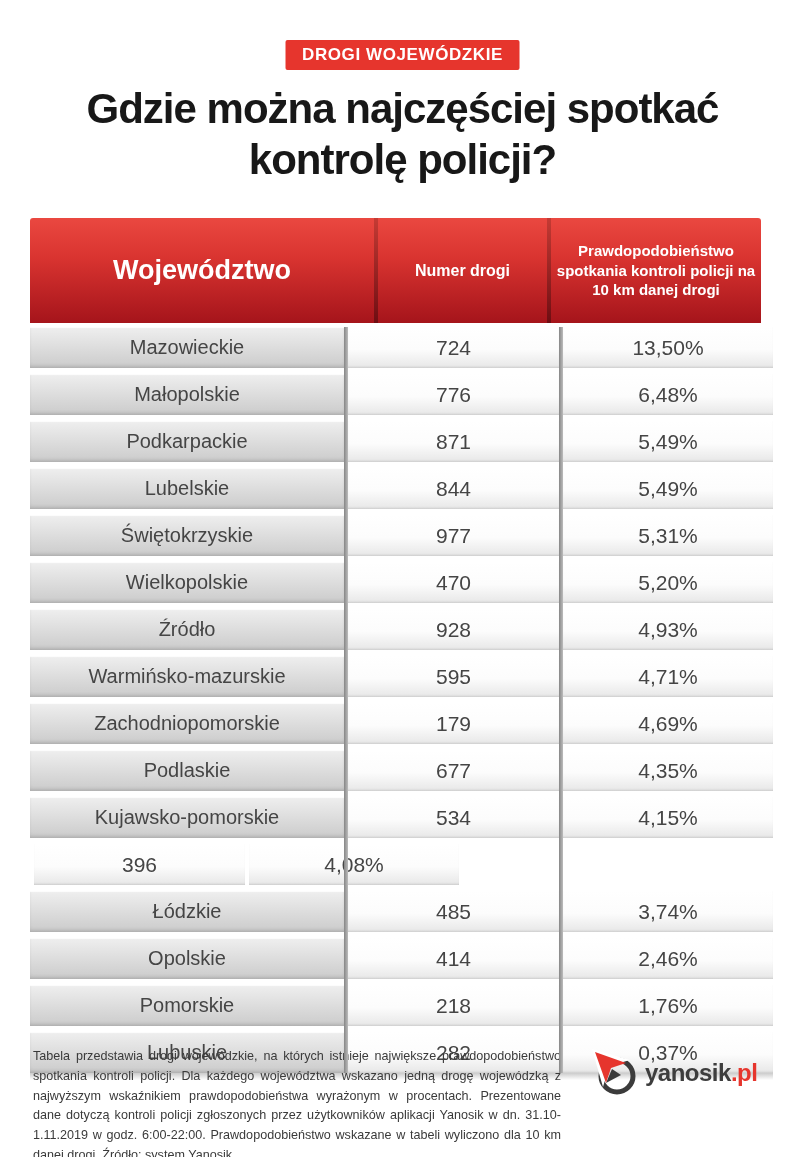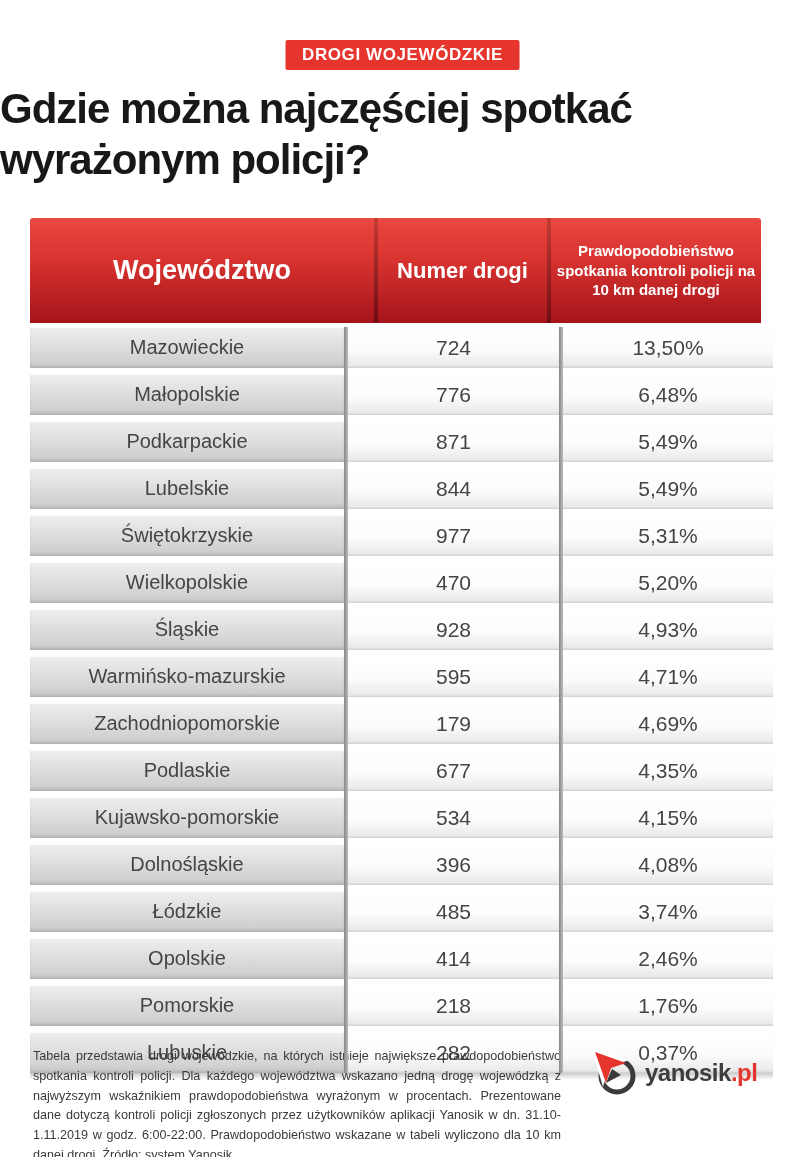--- a/index.html
+++ b/index.html
@@ -8,35 +8,35 @@
     font-family:"Liberation Sans", sans-serif;overflow:hidden;
   }
   
   .badge{
     position:absolute;top:40px;left:50%;transform:translateX(-50%);
     background:#e6352d;color:#ffffff;font-weight:bold;font-size:17px;
     letter-spacing:0.6px;height:30px;line-height:30px;padding:0 17px;
     border-radius:2px;white-space:nowrap;
   }
   .title{
-    position:absolute;top:84px;left:0;right:0;text-align:left;
+    position:absolute;top:84px;left:0;right:0;text-align:center;
     font-weight:bold;color:#181818;font-size:42px;line-height:1.21;
     letter-spacing:-1px;
   }
   .title span{display:block;}
   
   .table{position:absolute;left:30px;top:218px;width:743px;}
   .thead{display:flex;height:105px;}
   .th{
     display:flex;align-items:center;justify-content:center;text-align:center;
     color:#ffffff;font-weight:bold;
     background:linear-gradient(180deg,#ea4840 0%,#d93430 38%,#a5141b 100%);
   }
   .th1{width:344px;font-size:27px;border-top-left-radius:3px;}
-  .th2{width:169px;font-size:22px;}
+  .th2{width:169px;font-size:16px;}
   .th3{width:210px;font-size:15px;line-height:1.32;padding:0 5px;box-sizing:border-box;border-top-right-radius:3px;}
   .hdiv{width:4px;background:linear-gradient(180deg,#c53b34 0%,#6e0d12 100%);}
   .tbody{position:relative;margin-top:4px;}
   .vdiv{position:absolute;top:0;bottom:0;width:4px;z-index:2;
     background:linear-gradient(90deg,#868686,#bcbcbc);}
   .vdiv1{left:314px;}
   .vdiv2{left:529px;}
   .trow{display:flex;height:41px;margin-bottom:6px;position:relative;}
   .trow:last-child{margin-bottom:0;}
   .td{display:flex;align-items:center;justify-content:center;color:#454545;}
@@ -65,21 +65,21 @@
   .logo-text{font-size:24px;font-weight:bold;color:#3d3d3d;letter-spacing:-0.5px;white-space:nowrap;}
   .logo-tld{color:#e6352d;}
 </style>
 </head>
 <body>
 
 <div class="badge">DROGI WOJEWÓDZKIE</div>
 
 <h1 class="title" style="margin:0;">
   <span>Gdzie można najczęściej spotkać</span>
-  <span>wyrażonym policji?</span>
+  <span>kontrolę policji?</span>
 </h1>
 
 <div class="table">
   <div class="thead">
     <div class="th th1">Województwo</div>
     <div class="hdiv"></div>
     <div class="th th2">Numer drogi</div>
     <div class="hdiv"></div>
     <div class="th th3">Prawdopodobieństwo spotkania kontroli policji na 10 km danej drogi</div>
   </div>
@@ -122,21 +122,21 @@
         <div class="td td3">5,31%</div>
       </div>
       <div class="trow">
         <div class="td td1">Wielkopolskie</div>
         <div class="spacer"></div>
         <div class="td td2">470</div>
         <div class="spacer"></div>
         <div class="td td3">5,20%</div>
       </div>
       <div class="trow">
-        <div class="td td1">Śląskie</div>
+        <div class="td td1">Źródło</div>
         <div class="spacer"></div>
         <div class="td td2">928</div>
         <div class="spacer"></div>
         <div class="td td3">4,93%</div>
       </div>
       <div class="trow">
         <div class="td td1">Warmińsko-mazurskie</div>
         <div class="spacer"></div>
         <div class="td td2">595</div>
         <div class="spacer"></div>
@@ -157,21 +157,20 @@
         <div class="td td3">4,35%</div>
       </div>
       <div class="trow">
         <div class="td td1">Kujawsko-pomorskie</div>
         <div class="spacer"></div>
         <div class="td td2">534</div>
         <div class="spacer"></div>
         <div class="td td3">4,15%</div>
       </div>
       <div class="trow">
-        <div class="td td1">Dolnośląskie</div>
         <div class="spacer"></div>
         <div class="td td2">396</div>
         <div class="spacer"></div>
         <div class="td td3">4,08%</div>
       </div>
       <div class="trow">
         <div class="td td1">Łódzkie</div>
         <div class="spacer"></div>
         <div class="td td2">485</div>
         <div class="spacer"></div>

